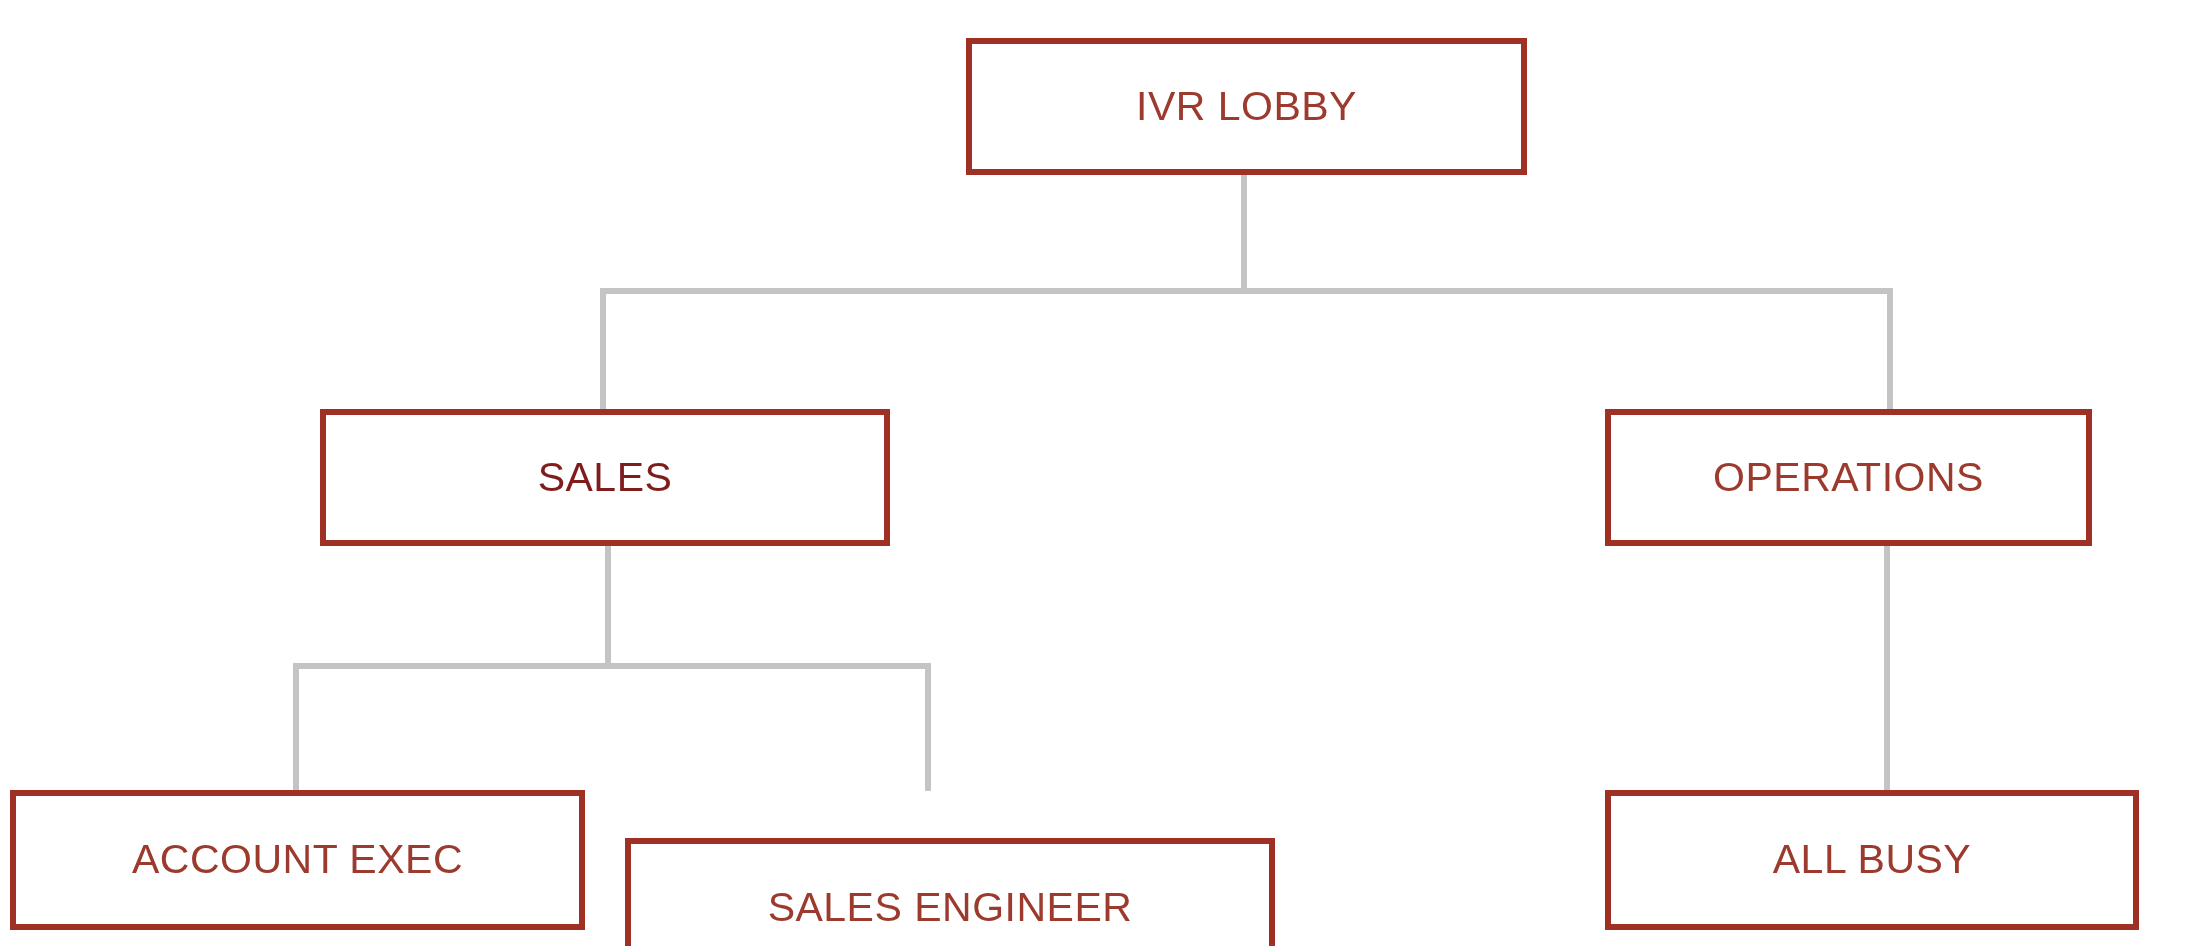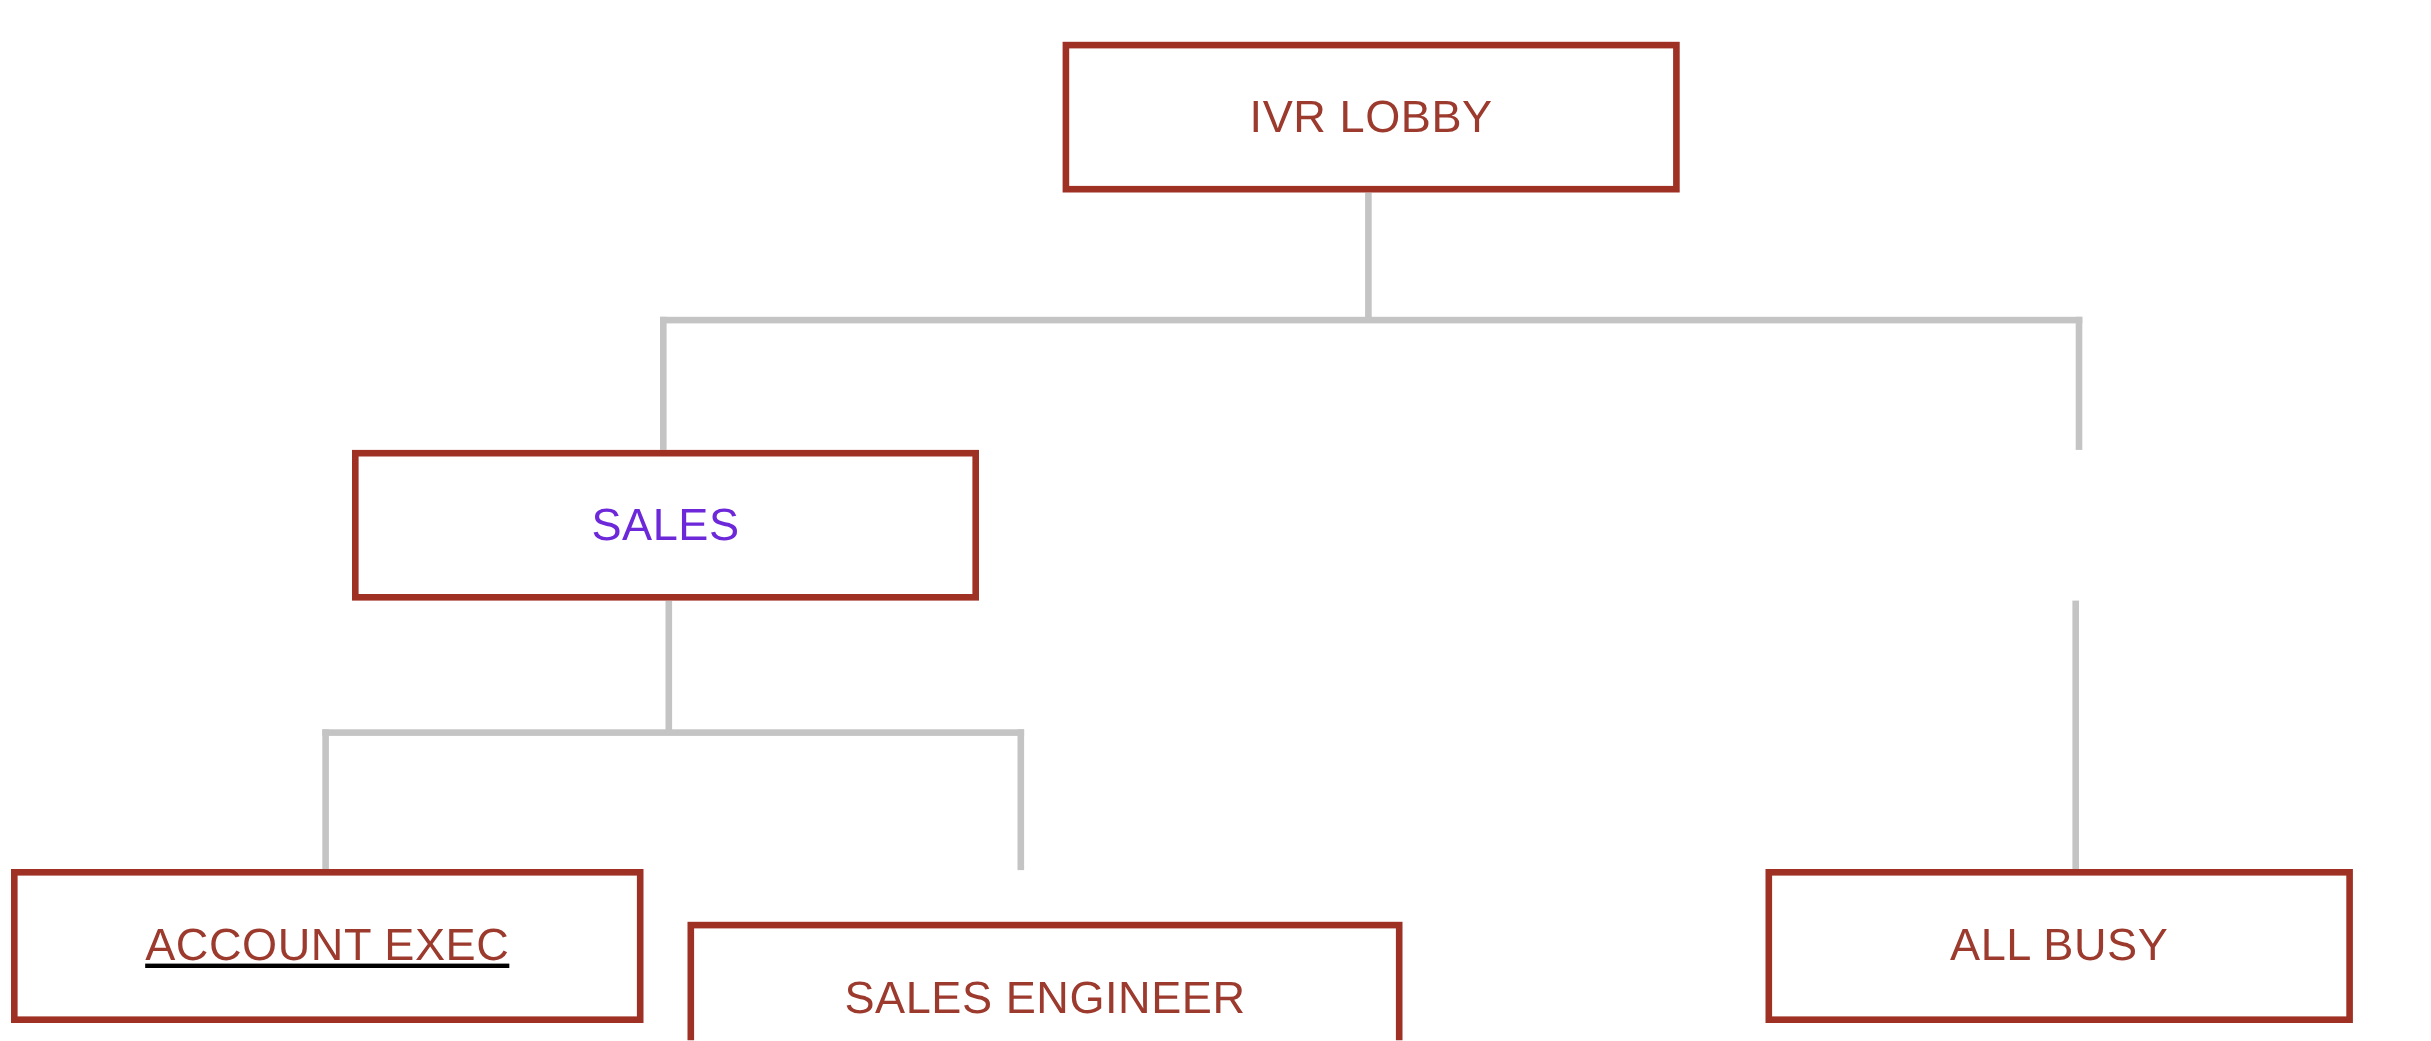--- a/index.html
+++ b/index.html
@@ -67,25 +67,28 @@
       <div class="connector" style="background: rgb(196, 196, 196); left: 293px; top: 663px; width: 6px; height: 128px;"></div>
       <div class="connector" style="background: rgb(196, 196, 196); left: 925px; top: 663px; width: 6px; height: 128px;"></div>
       <div class="connector" style="background: rgb(196, 196, 196); left: 1884px; top: 546px; width: 6px; height: 245px;"></div>
     </div>
 
   <div class="node" style="left: 966px; top: 38px; width: 561px; height: 137px; border-color: rgb(158, 48, 36); background: rgb(255, 255, 255);">
     <span class="node-label" style="color: rgb(156, 58, 46);">IVR LOBBY</span>
   </div>
 
   <div class="node" style="left: 320px; top: 409px; width: 570px; height: 137px; border-color: rgb(158, 48, 36); background: rgb(255, 255, 255);">
-    <span class="node-label" style="color: #6d28d9; text-align: right;">SALES</span>
+    <span class="node-label" style="color: #7f1d1d; text-align: right;">SALES</span>
   </div>
 
+  <div class="node" style="left: 1605px; top: 409px; width: 487px; height: 137px; border-color: rgb(158, 48, 36); background: rgb(255, 255, 255);">
+    <span class="node-label" style="color: rgb(156, 58, 46);">OPERATIONS</span>
+  </div>
 
-  <div class="node" style="left: 10px; top: 790px; width: 575px; height: 140px; border-color: rgb(158, 48, 36); background: rgb(255, 255, 255); text-decoration: underline;">
+  <div class="node" style="left: 10px; top: 790px; width: 575px; height: 140px; border-color: rgb(158, 48, 36); background: rgb(255, 255, 255);">
     <span class="node-label" style="color: rgb(156, 58, 46);">ACCOUNT EXEC</span>
   </div>
 
   <div class="node" style="left: 625px; top: 790px; width: 650px; height: 140px; border-color: rgb(158, 48, 36); background: rgb(255, 255, 255); margin-top: 48px;">
     <span class="node-label" style="color: rgb(156, 58, 46);">SALES ENGINEER</span>
   </div>
 
   <div class="node" style="left: 1605px; top: 790px; width: 534px; height: 140px; border-color: rgb(158, 48, 36); background: rgb(255, 255, 255);">
     <span class="node-label" style="color: rgb(156, 58, 46);">ALL BUSY</span>
   </div>

